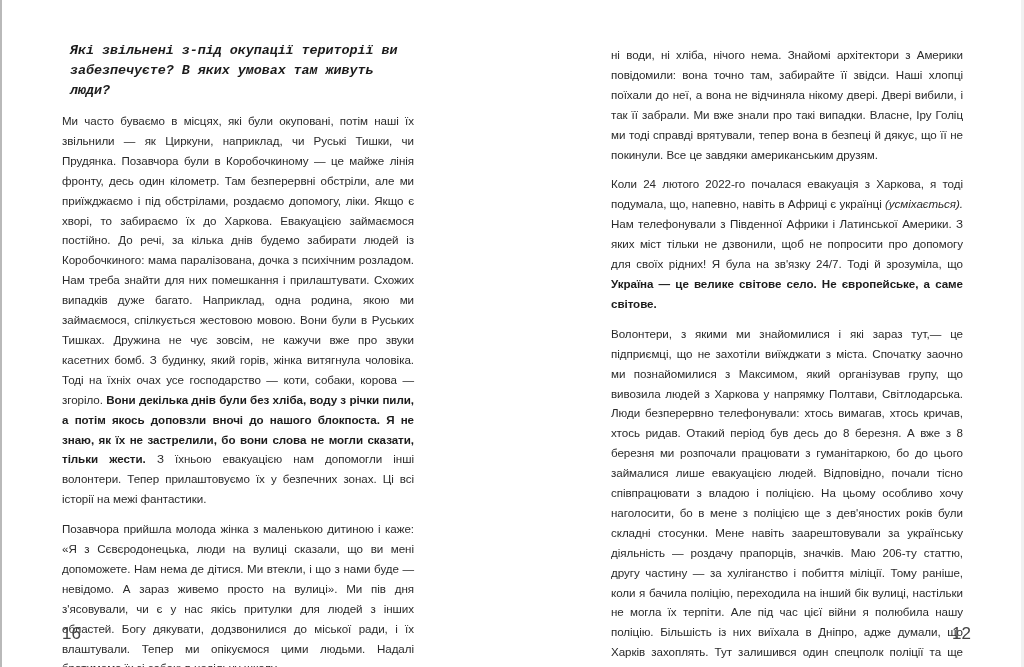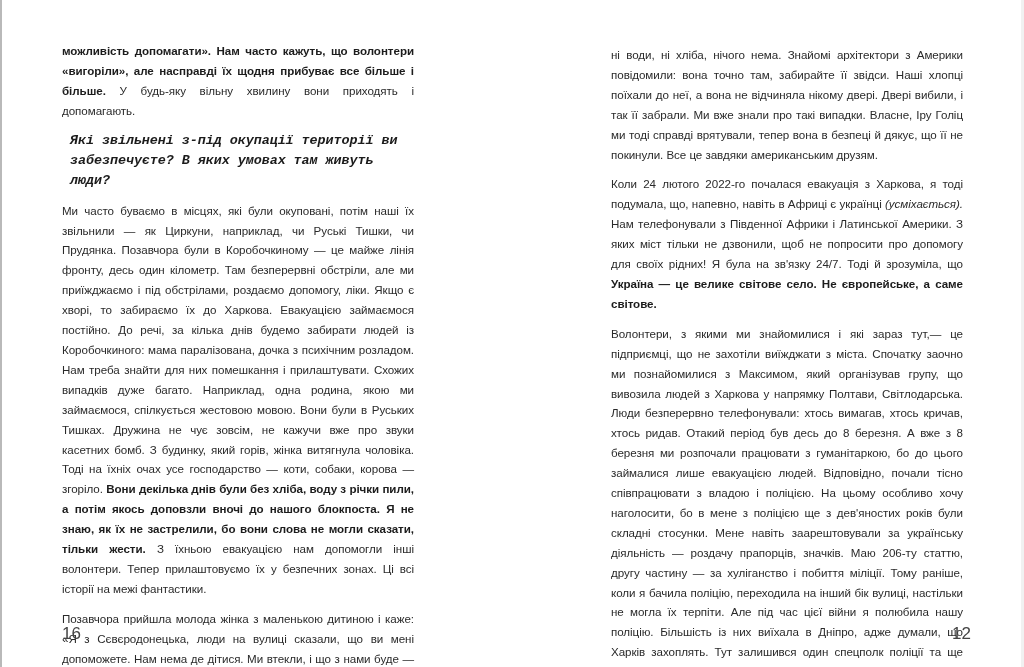--- a/index.html
+++ b/index.html
@@ -73,21 +73,20 @@
   </style>
 </head>
 <body>
 
 <div class="spread">
   <div class="edge-left"></div>
   <div class="edge-right"></div>
 
   <div class="page page-left">
     <div class="column">
-        <p class="para"><span class="b">можливість допомагати». Нам часто кажуть, що волонтери «вигоріли», але насправді їх щодня прибуває все більше і більше.</span><span> У будь-яку вільну хвилину вони приходять і допомагають.</span></p>
         <p class="question">Які звільнені з-під окупації території ви забезпечуєте? В яких умовах там живуть люди?</p>
         <p class="para"><span>Ми часто буваємо в місцях, які були окуповані, потім наші їх звільнили — як Циркуни, наприклад, чи Руські Тишки, чи Прудянка. Позавчора були в Коробочкиному — це майже лінія фронту, десь один кілометр. Там безперервні обстріли, але ми приїжджаємо і під обстрілами, роздаємо допомогу, ліки. Якщо є хворі, то забираємо їх до Харкова. Евакуацією займаємося постійно. До речі, за кілька днів будемо забирати людей із Коробочкиного: мама паралізована, дочка з психічним розладом. Нам треба знайти для них помешкання і прилаштувати. Схожих випадків дуже багато. Наприклад, одна родина, якою ми займаємося, спілкується жестовою мовою. Вони були в Руських Тишках. Дружина не чує зовсім, не кажучи вже про звуки касетних бомб. З будинку, який горів, жінка витягнула чоловіка. Тоді на їхніх очах усе господарство — коти, собаки, корова — згоріло. </span><span class="b">Вони декілька днів були без хліба, воду з річки пили, а потім якось доповзли вночі до нашого блокпоста. Я не знаю, як їх не застрелили, бо вони слова не могли сказати, тільки жести.</span><span> З їхньою евакуацією нам допомогли інші волонтери. Тепер прилаштовуємо їх у безпечних зонах. Ці всі історії на межі фантастики.</span></p>
         <p class="para"><span>Позавчора прийшла молода жінка з маленькою дитиною і каже: «Я з Сєвєродонецька, люди на вулиці сказали, що ви мені допоможете. Нам нема де дітися. Ми втекли, і що з нами буде — невідомо. А зараз живемо просто на вулиці». Ми пів дня з'ясовували, чи є у нас якісь притулки для людей з інших областей. Богу дякувати, додзвонилися до міської ради, і їх влаштували. Тепер ми опікуємося цими людьми. Надалі братимемо їх зі собою в недільну школу.</span></p>
       </div>
     <div class="folio">16</div>
   </div>
 
   <div class="page page-right">
     <div class="column">
         <p class="para"><span>ні води, ні хліба, нічого нема. Знайомі архітектори з Америки повідомили: вона точно там, забирайте її звідси. Наші хлопці поїхали до неї, а вона не відчиняла нікому двері. Двері вибили, і так її забрали. Ми вже знали про такі випадки. Власне, Іру Голіц ми тоді справді врятували, тепер вона в безпеці й дякує, що її не покинули. Все це завдяки американським друзям.</span></p>

